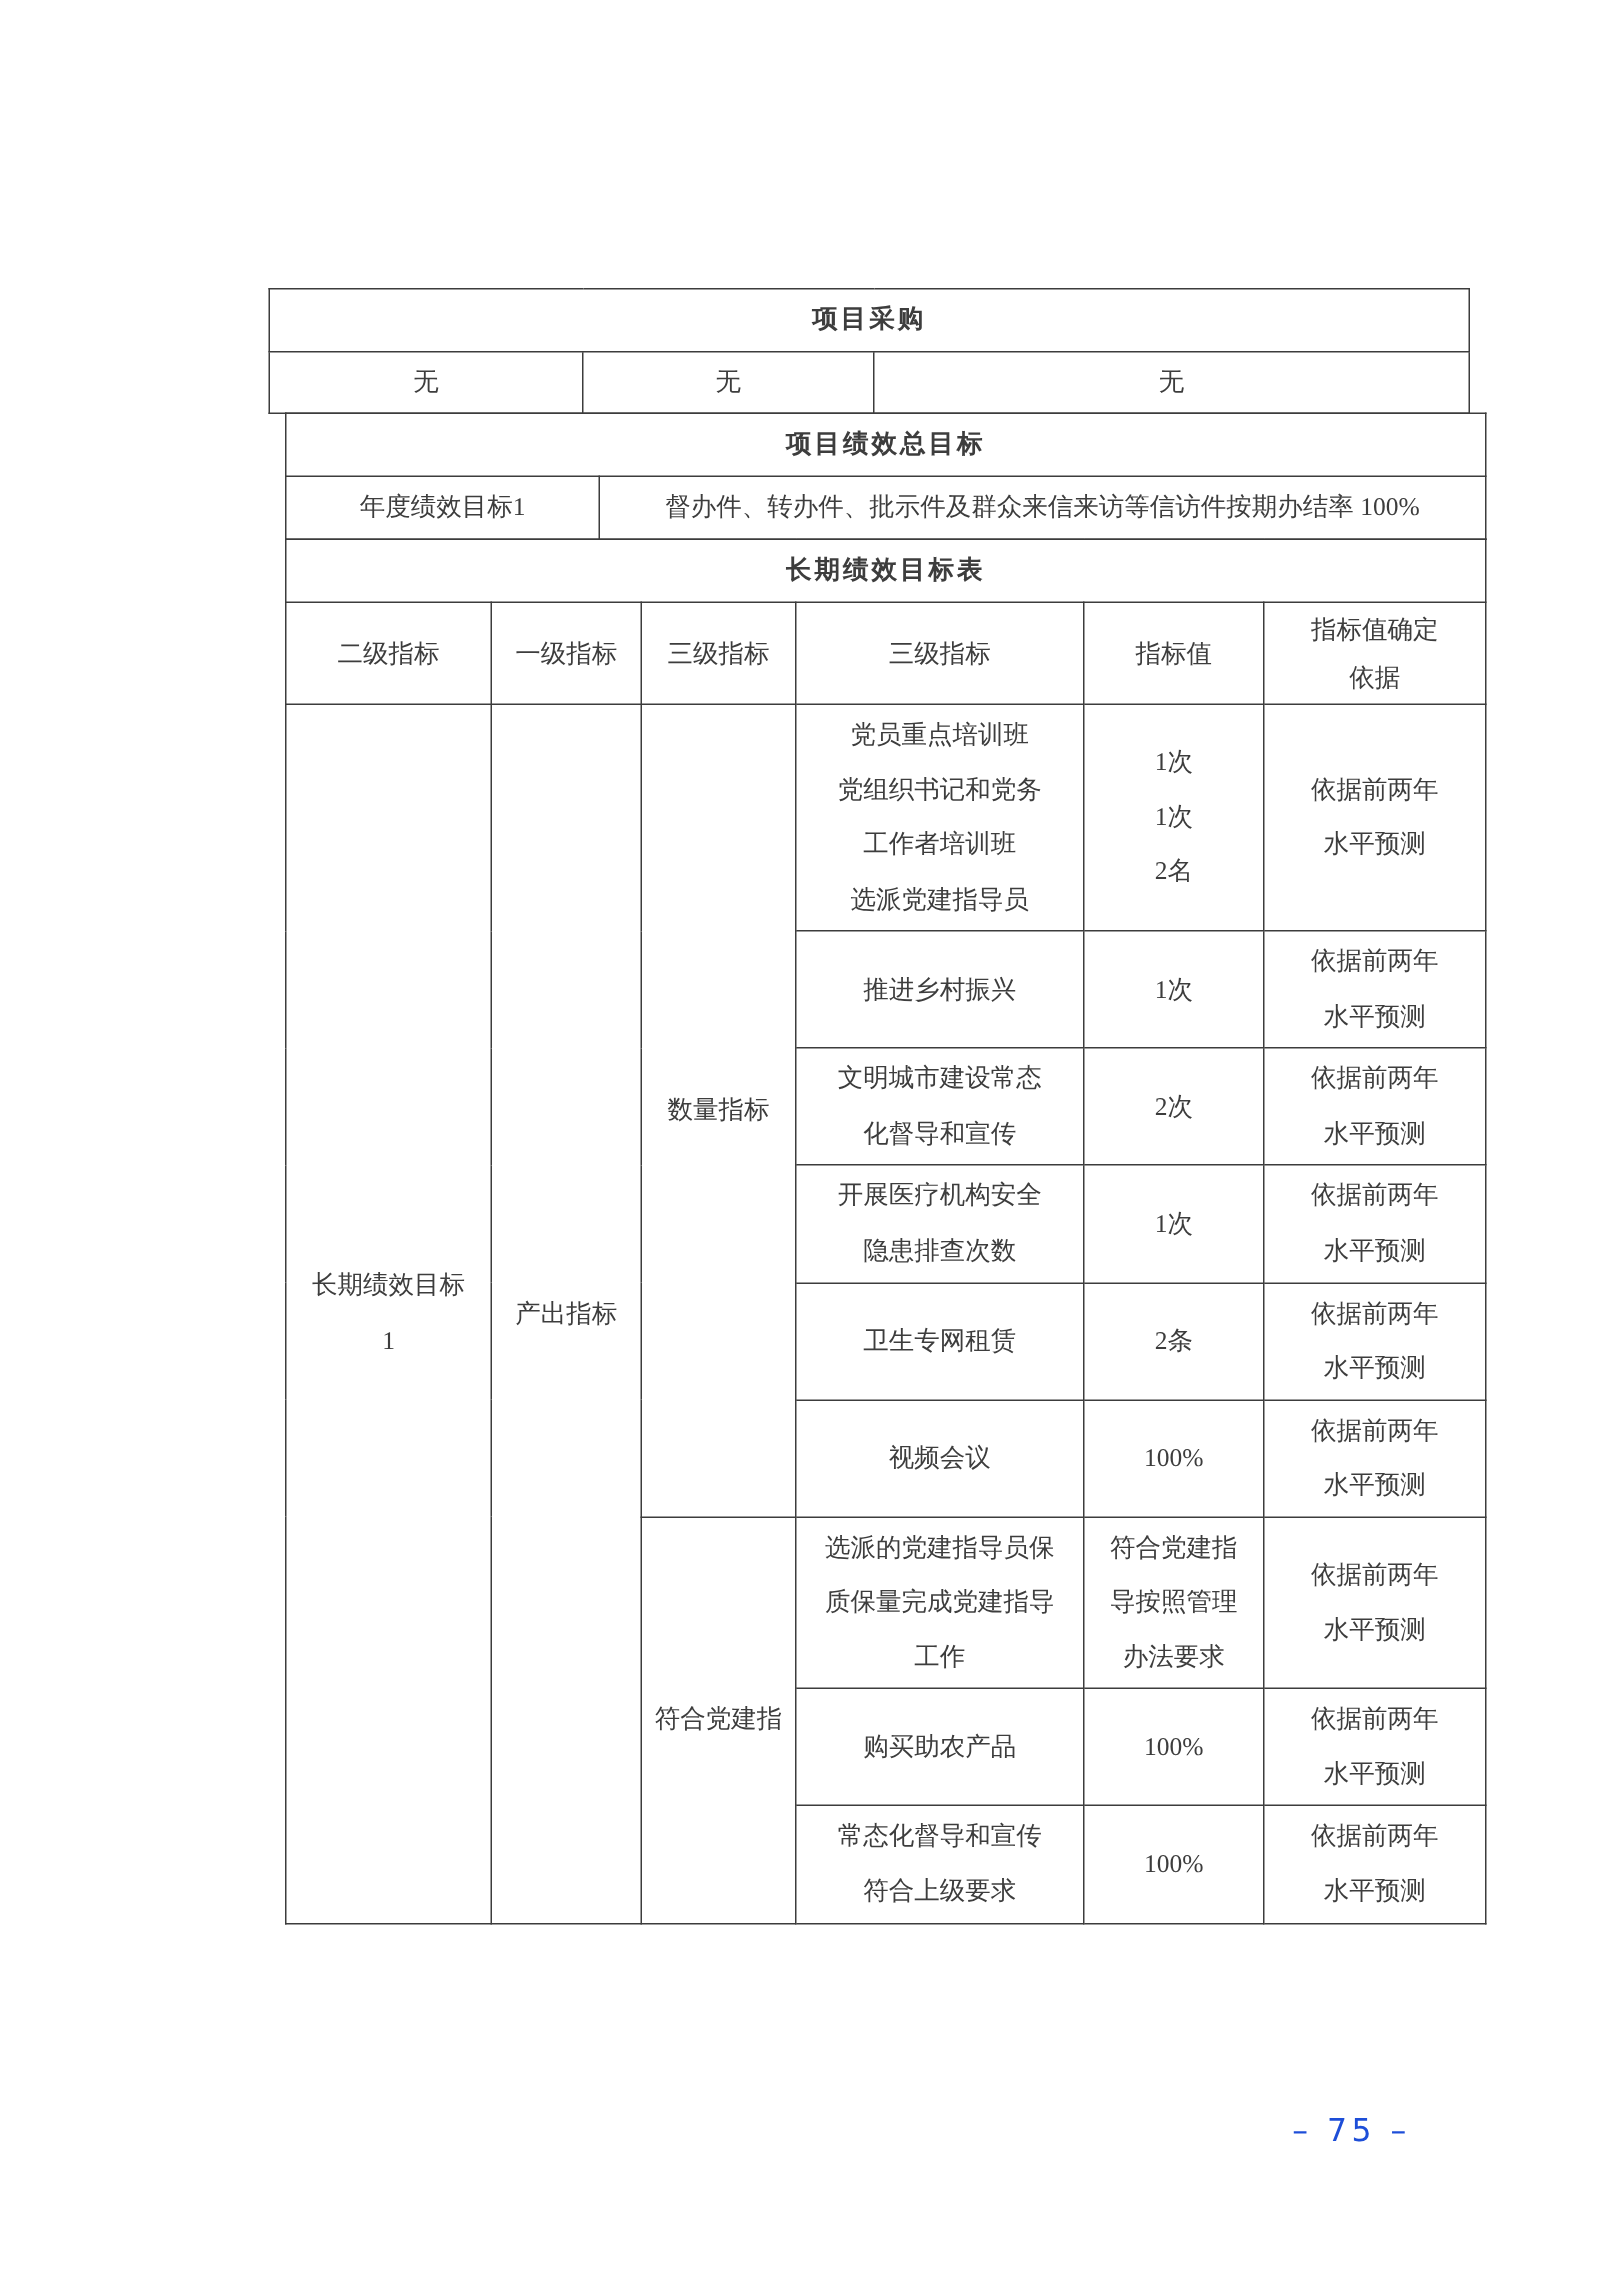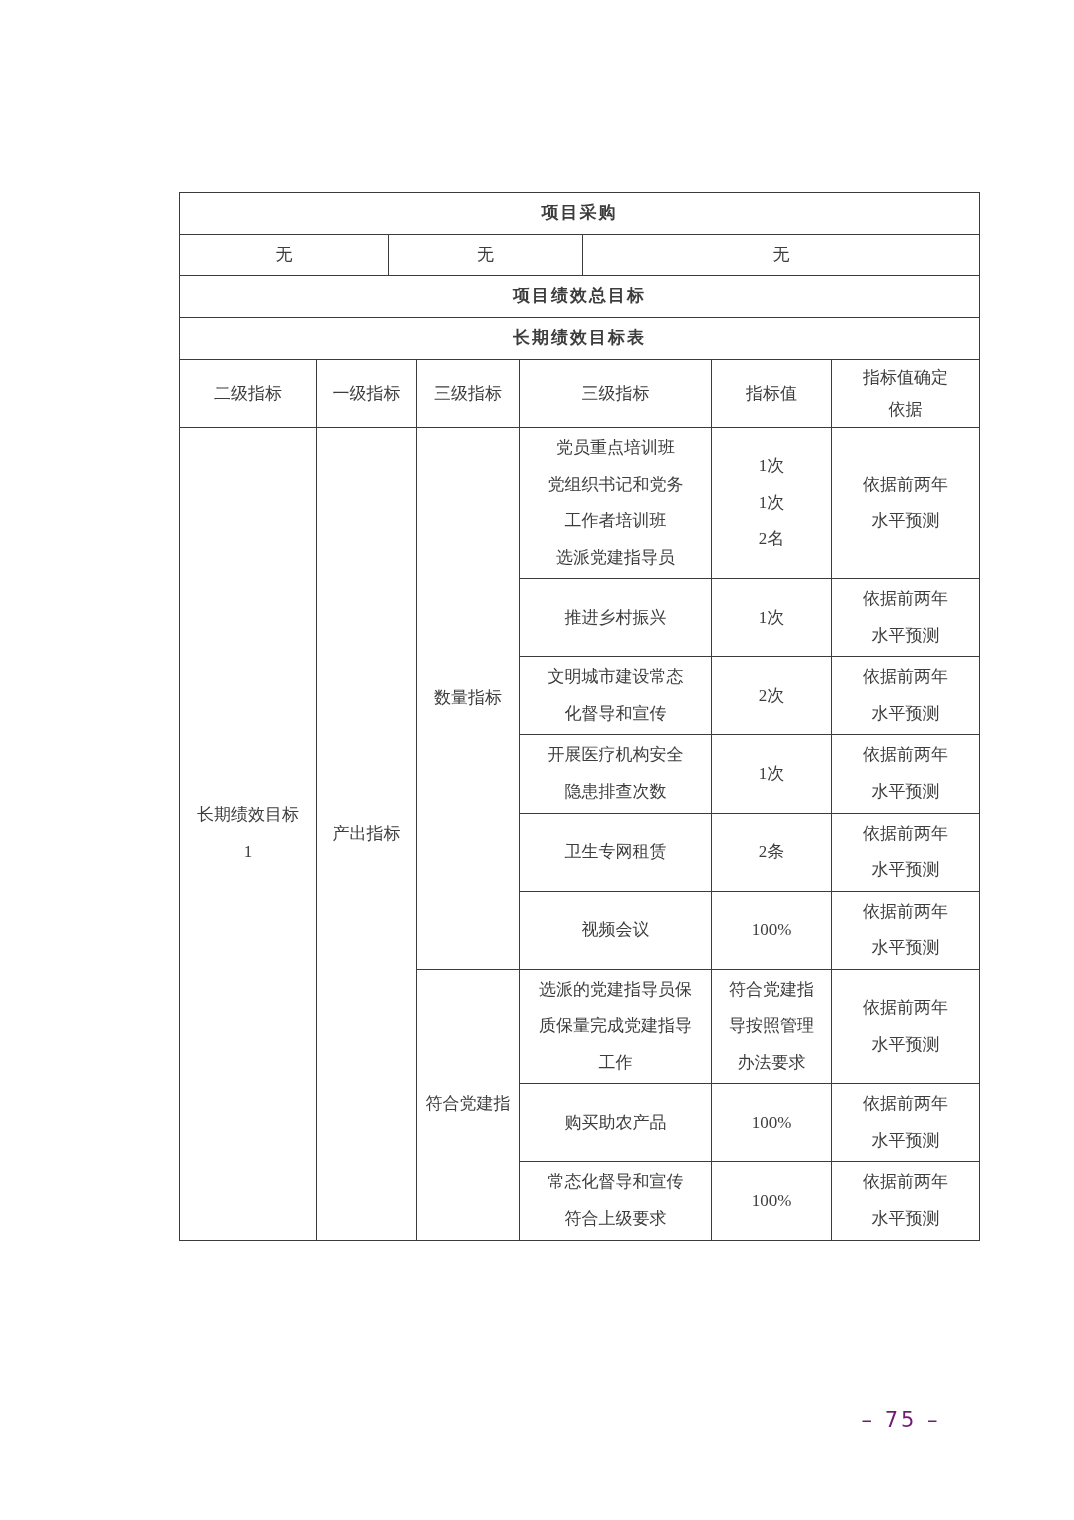--- a/index.html
+++ b/index.html
@@ -18,21 +18,21 @@
     left: 143px;
     top: 192px;
     width: 801px;
     padding-left: 36px;
   }
   table.t {
     border-collapse: collapse;
     table-layout: fixed;
     width: 801px;
   }
-  table.t2, table.t3 { margin-top: -1px; }
+  table.t2, table.t3 { margin-top: -1px; margin-left: 11px; }
   table.t td {
     border: 1px solid #3c3c3c;
     text-align: center;
     vertical-align: middle;
     font-size: 17px;
     line-height: 2.15;
     white-space: pre-line;
     padding: 2px 6px;
     overflow: hidden;
   }
@@ -46,21 +46,21 @@
   td.spread { line-height: 2.8; }
   td.tight { line-height: 1.3; }
   .pageno {
     position: absolute;
     left: 853px;
     top: 1408px;
     width: 96px;
     text-align: center;
     font-family: "DejaVu Sans", "Liberation Sans", sans-serif;
     font-size: 21px;
-    color: #701a75;
+    color: #1d4ed8;
     letter-spacing: 3px;
   }
 </style>
 </head>
 <body>
 
 <div class="page">
   <div class="doc">
 
     <table class="t t1">
@@ -82,20 +82,24 @@
     </table>
 
     <table class="t t2">
       <colgroup>
           <col style="width:209px">
           <col>
         </colgroup>
       <tbody>
         <tr style="height:42px">
           <td colspan="2" class="sec-title">项目绩效总目标</td>
+        </tr>
+        <tr style="height:42px">
+          <td>年度绩效目标1</td>
+          <td>督办件、转办件、批示件及群众来信来访等信访件按期办结率 100%</td>
         </tr>
       </tbody>
     </table>
 
     <table class="t t3">
       <colgroup>
         <col style="width:137px">
           <col style="width:100px">
           <col style="width:103px">
         <col style="width:192px">

